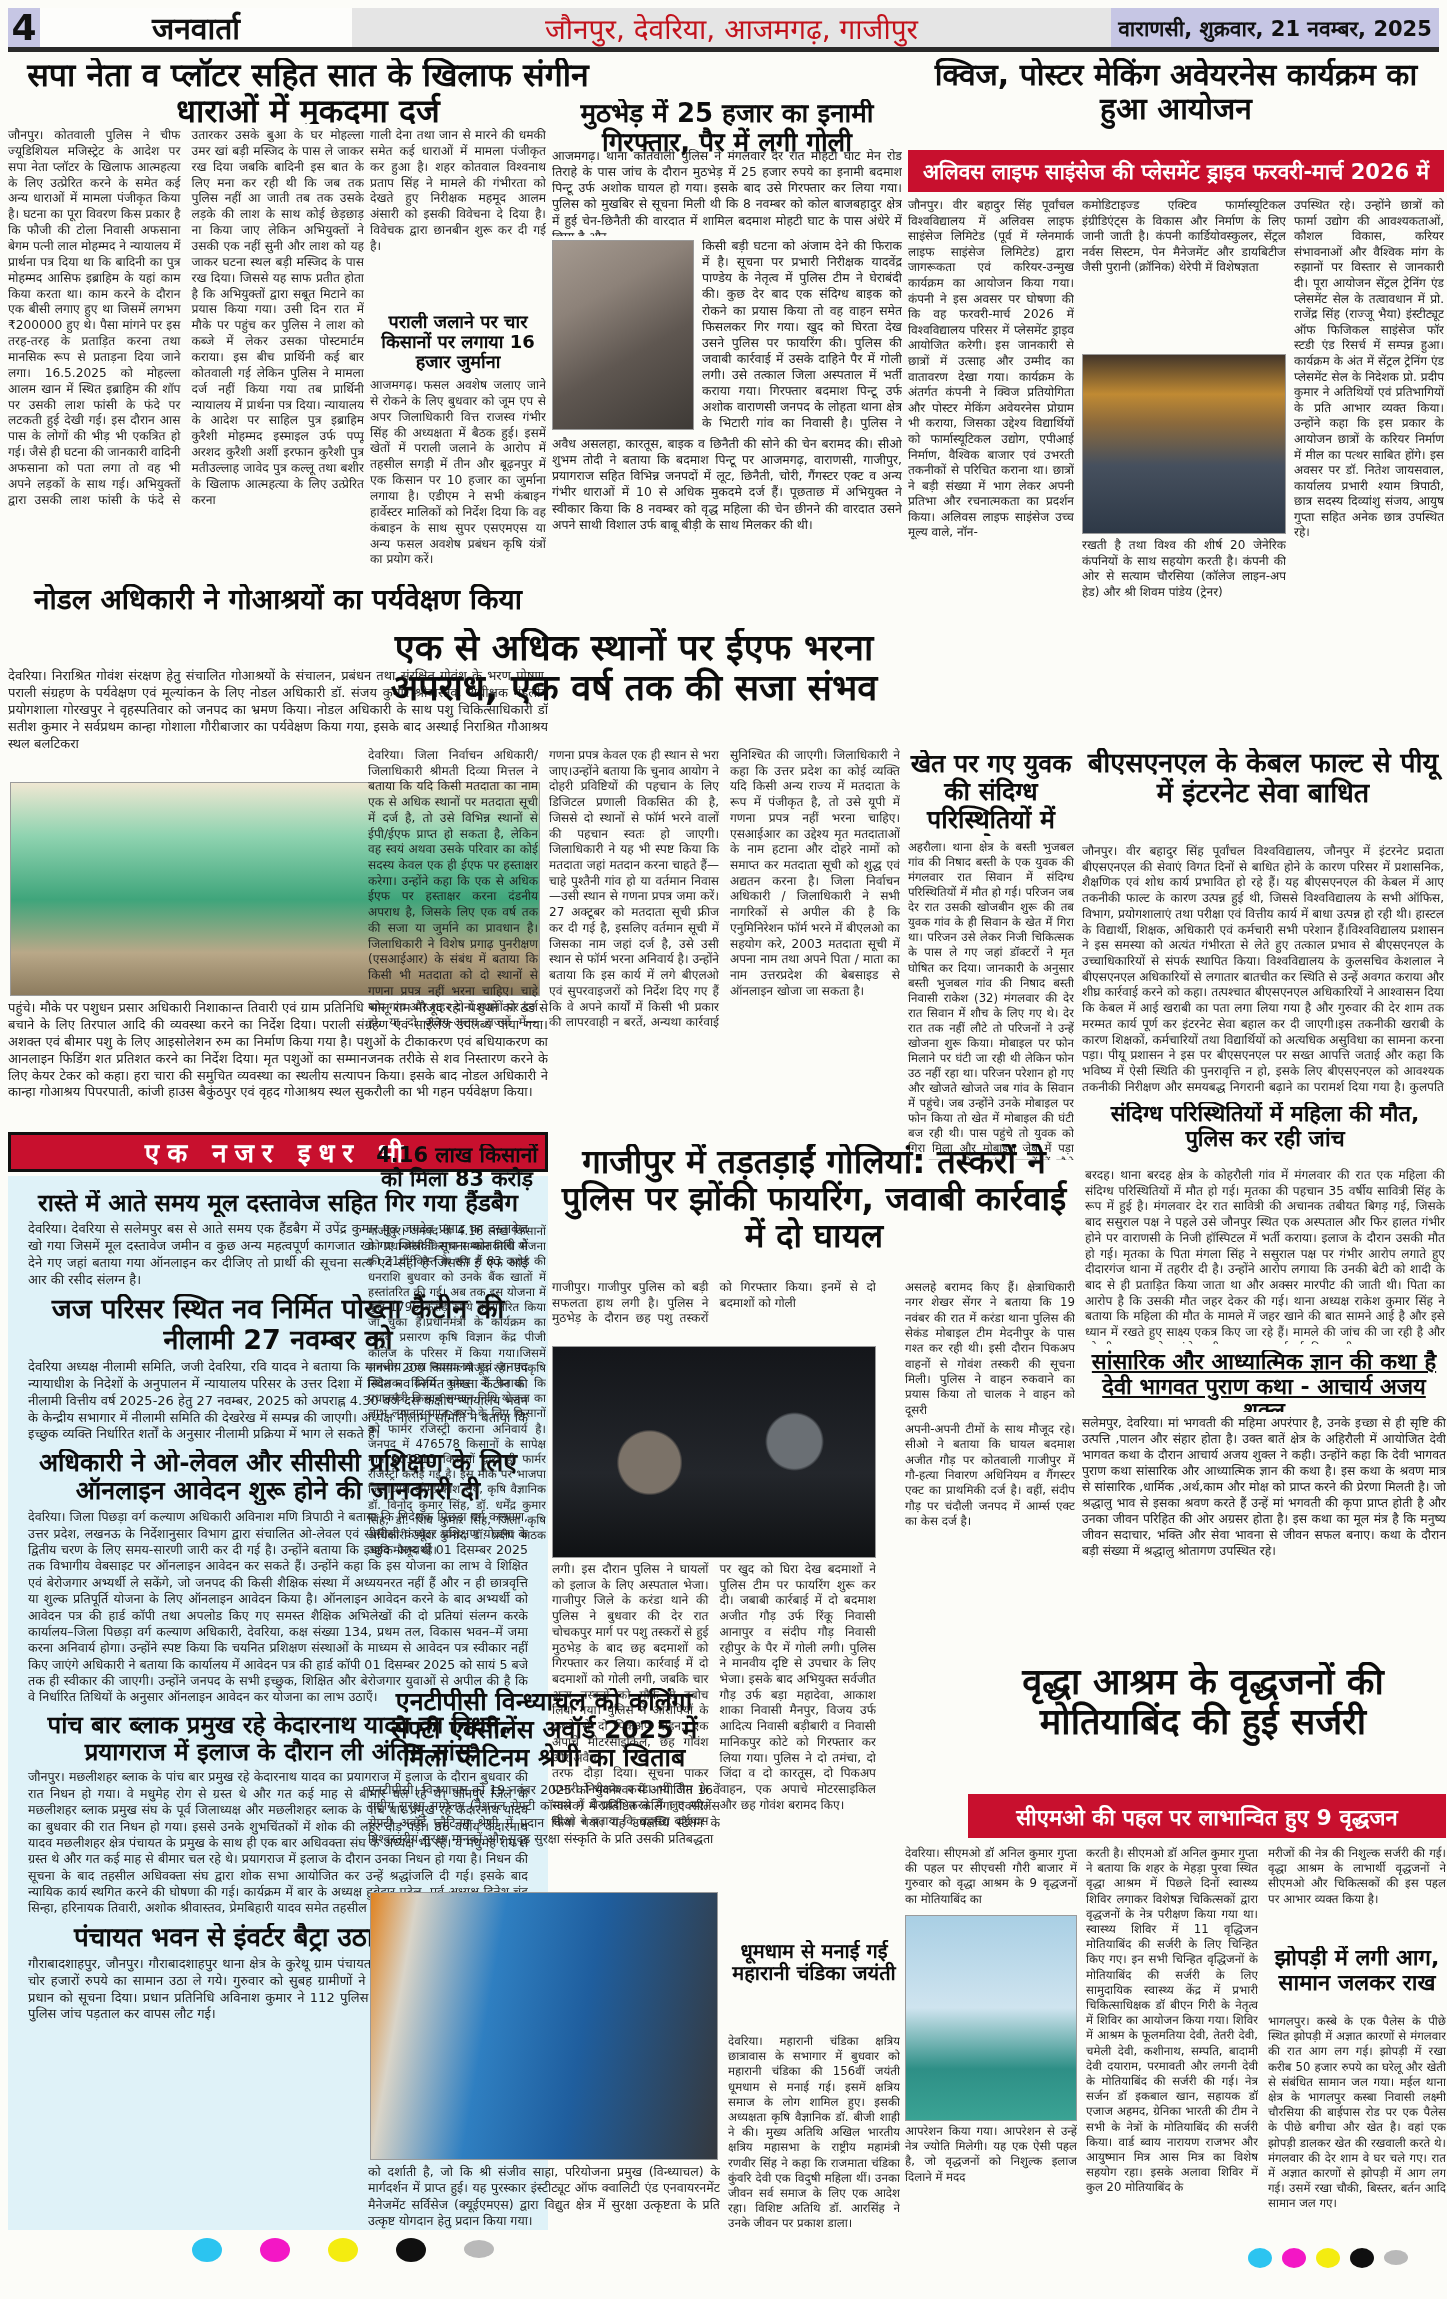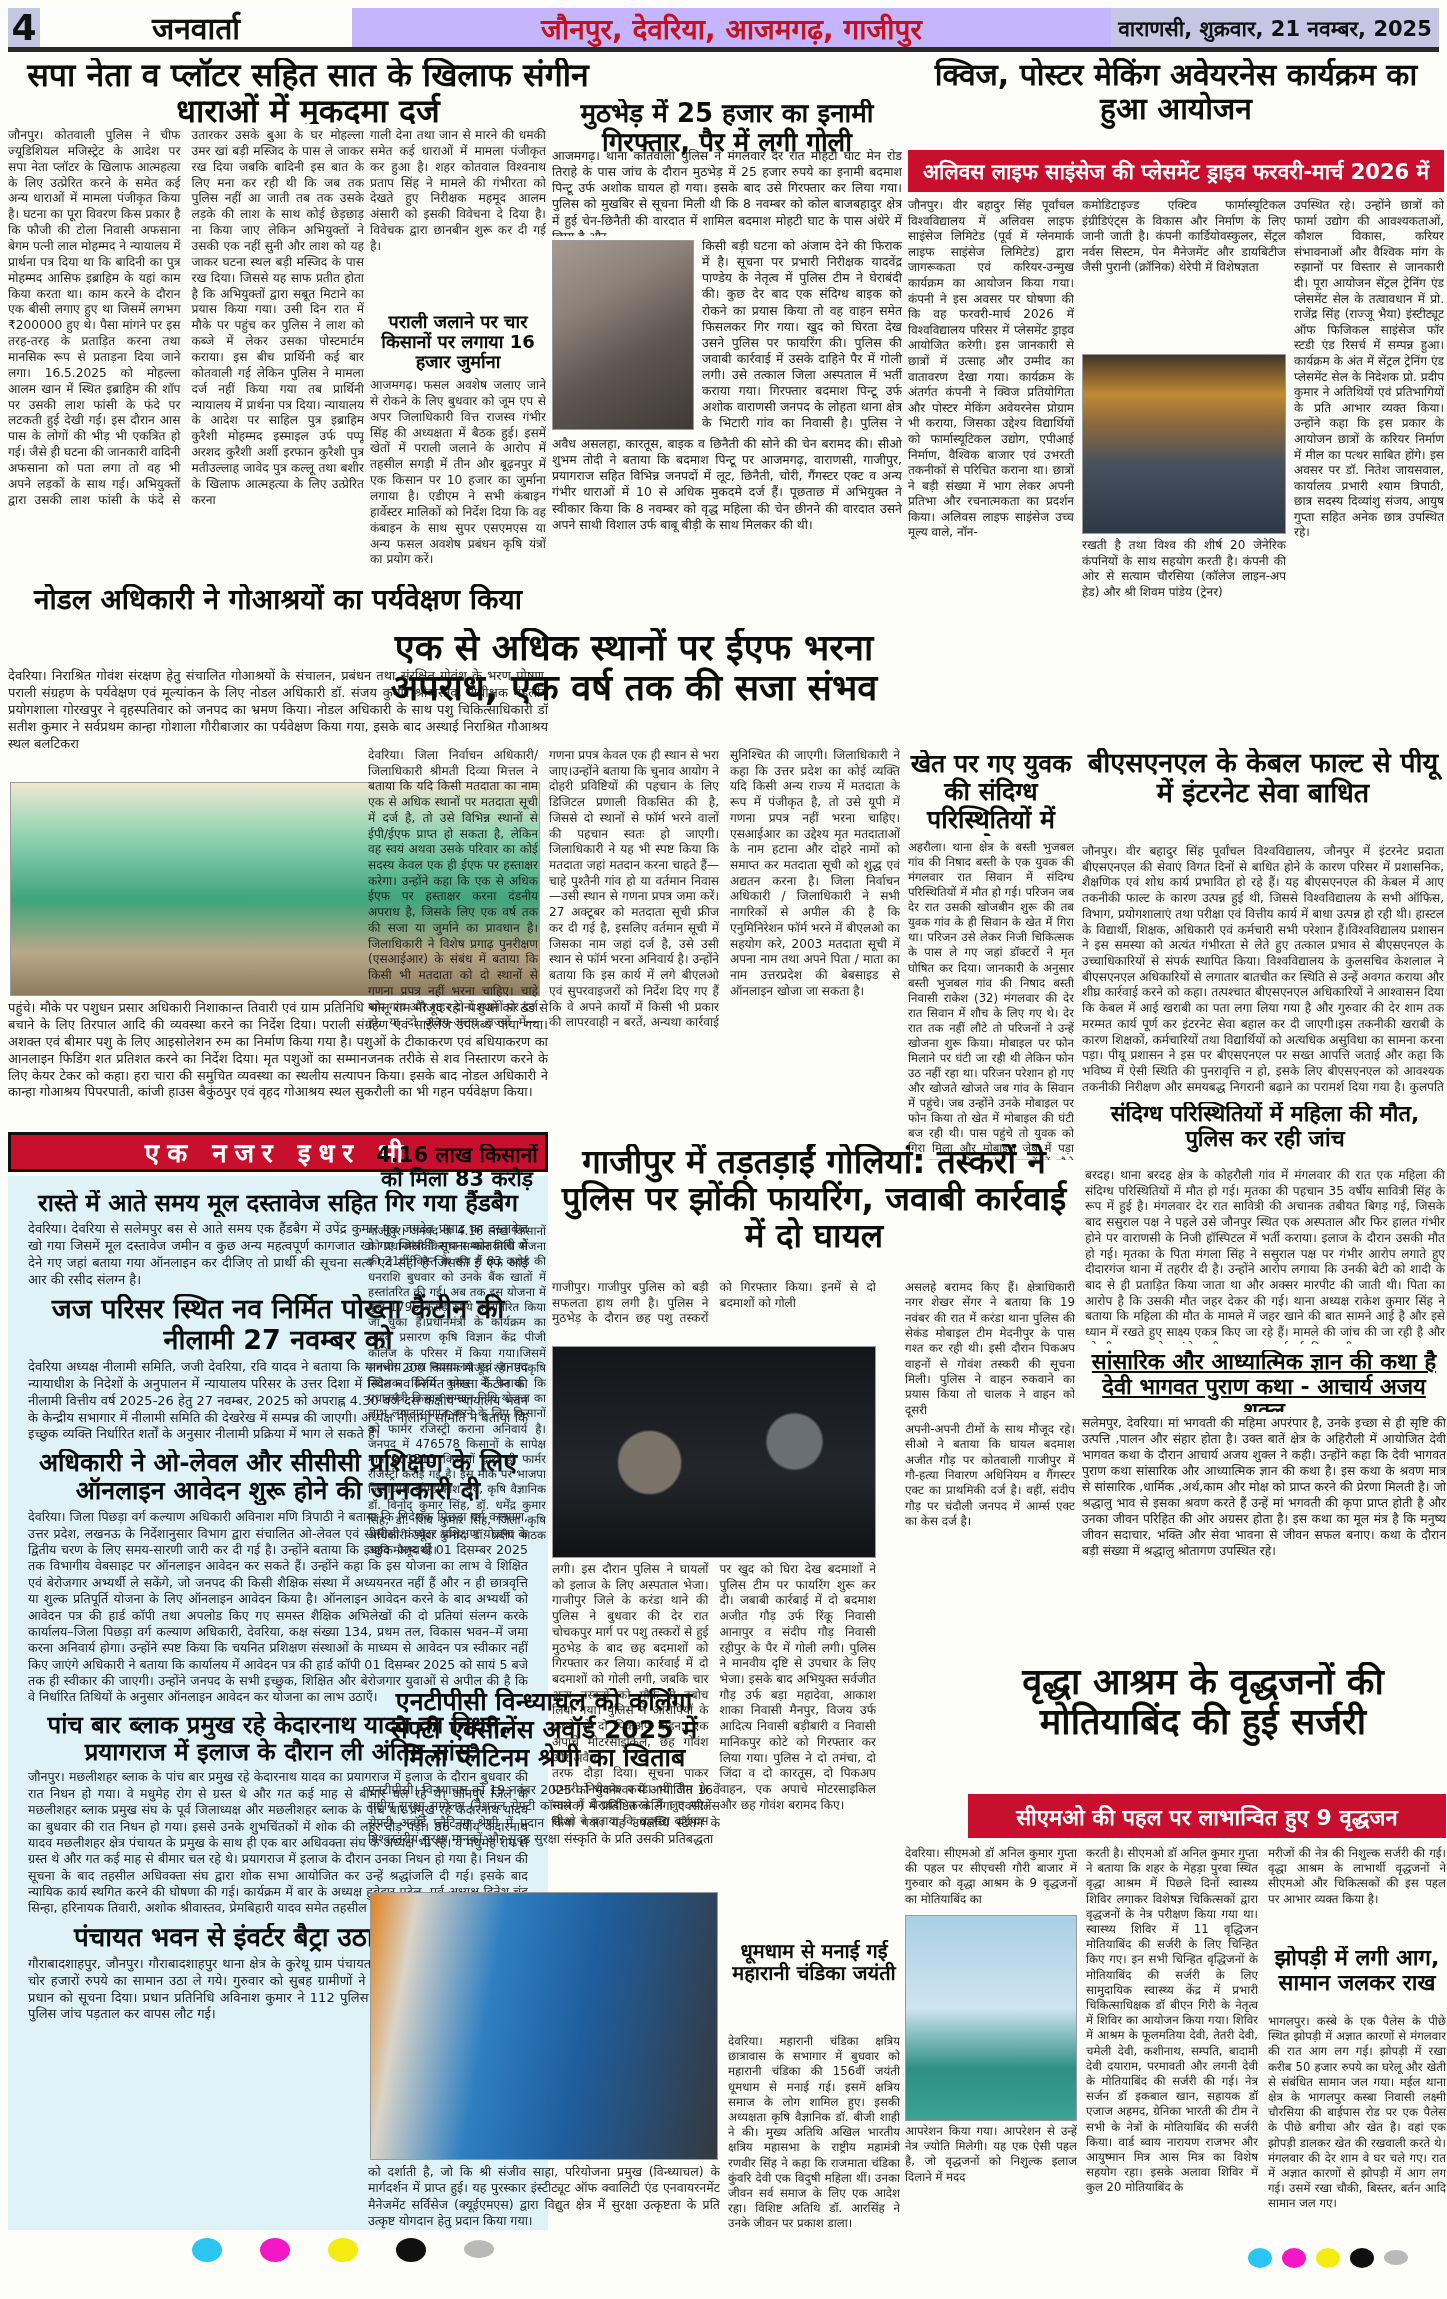--- a/index.html
+++ b/index.html
@@ -4,21 +4,21 @@
 <style>
   html,body{margin:0;padding:0;background:#888;}
   #page{position:relative;width:1447px;height:2299px;background:#fcfcf8;margin:0 auto;
         font-family:"DejaVu Sans",sans-serif;color:#161616;overflow:hidden;}
   .abs{position:absolute;box-sizing:border-box;}
   
   #header{display:flex;align-items:stretch;border-bottom:5px solid #2a2a2a;}
   .hbox{display:flex;align-items:center;justify-content:center;}
   #page-num{width:32px;background:#c6c6e4;font-size:36px;font-weight:bold;color:#111;}
   #masthead{width:312px;background:#fdfdfb;font-size:30px;font-weight:bold;color:#111;}
-  #edition{flex:1;background:#c4b5fd;font-size:28px;font-weight:bold;color:#c2121c;}
+  #edition{flex:1;background:#e5e5e5;font-size:28px;font-weight:normal;color:#c2121c;}
   #dateline{width:328px;background:#c6c6e4;font-size:21px;font-weight:bold;color:#111;}
   
   .hl{font-weight:bold;color:#0d0d0d;text-align:center;line-height:1.12;overflow:hidden;}
   .bd{text-align:justify;line-height:1.30;color:#1d1d1d;overflow:hidden;}
   .cols2{column-count:2;column-gap:11px;}
   .cols3{column-count:3;column-gap:11px;}
   .redbar{background:#c8102e;color:#fff;font-weight:bold;text-align:center;
           display:flex;align-items:center;justify-content:center;overflow:hidden;}
   #ek-nazar-banner{background:#c8102e;border:3px solid #111;color:#fff;font-weight:bold;
           font-size:26px;letter-spacing:8px;display:flex;align-items:center;justify-content:center;}

